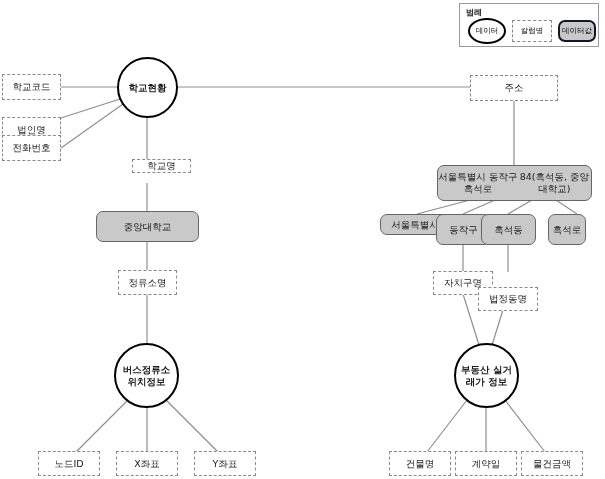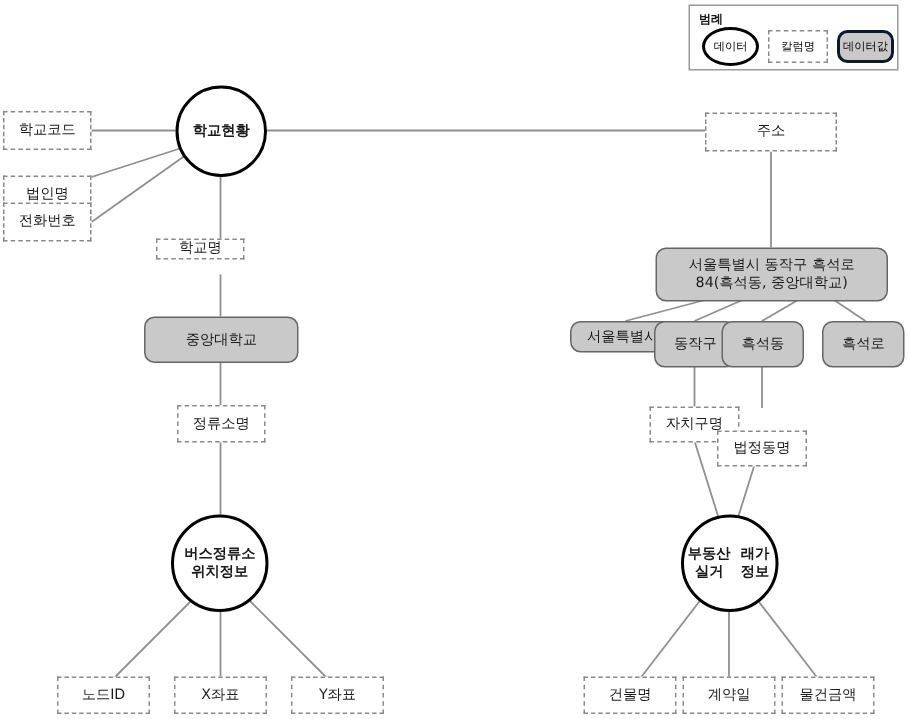--- a/index.html
+++ b/index.html
@@ -173,21 +173,21 @@
     <span>법인명</span>
   </div>
   <div class="node col" style="left:2px; top:135px; width:59px; height:26px;">
     <span>전화번호</span>
   </div>
 
   <div class="node ent" style="left:117px; top:57px; width:61px; height:61px;">
     <span>학교현황</span>
   </div>
 
-  <div class="node col" style="left:104px; top:159px; width:59px; height:14px;align-items:flex-end;">
+  <div class="node col" style="left:132px; top:159px; width:59px; height:14px;align-items:flex-end;">
     <span>학교명</span>
   </div>
 
   <div class="node val" style="left:96px; top:211px; width:103px; height:31px;">
     <span>중앙대학교</span>
   </div>
 
   <div class="node col" style="left:118px; top:270px; width:59px; height:25px;">
     <span>정류소명</span>
   </div>
@@ -204,46 +204,46 @@
     <span>X좌표</span>
   </div>
   <div class="node col" style="left:194px; top:451px; width:62px; height:25px;">
     <span>Y좌표</span>
   </div>
 
   <div class="node col" style="left:470px; top:75px; width:88px; height:26px;">
     <span>주소</span>
   </div>
 
-  <div class="node val" style="left:437px; top:165px; width:155px; height:36px; flex-direction:column;">
+  <div class="node val" style="left:437px; top:165px; width:155px; height:36px; flex-direction:row;">
     <span>서울특별시 동작구 흑석로</span>
     <span>84(흑석동, 중앙대학교)</span>
   </div>
 
   <div class="node val" style="left:380px; top:214px; width:70px; height:21px;">
     <span>서울특별시</span>
   </div>
   <div class="node val" style="left:436px; top:214px; width:55px; height:31px;">
     <span>동작구</span>
   </div>
   <div class="node val" style="left:481px; top:214px; width:55px; height:31px;">
     <span>흑석동</span>
   </div>
-  <div class="node val" style="left:548px; top:214px; width:55px; height:31px;">
+  <div class="node val" style="left:548px; top:214px; width:38px; height:31px;">
     <span>흑석로</span>
   </div>
 
   <div class="node col" style="left:433px; top:271px; width:60px; height:24px;">
     <span>자치구명</span>
   </div>
   <div class="node col" style="left:478px; top:271px; width:60px; height:24px;margin-top:16px;">
     <span>법정동명</span>
   </div>
 
-  <div class="node ent" style="left:454px; top:343px; width:65px; height:65px; flex-direction:row;">
+  <div class="node ent" style="left:454px; top:343px; width:65px; height:65px; flex-direction:column;">
     <span>부동산 실거</span>
     <span>래가 정보</span>
   </div>
 
   <div class="node col" style="left:389px; top:451px; width:62px; height:25px;">
     <span>건물명</span>
   </div>
   <div class="node col" style="left:455px; top:451px; width:62px; height:25px;">
     <span>계약일</span>
   </div>

